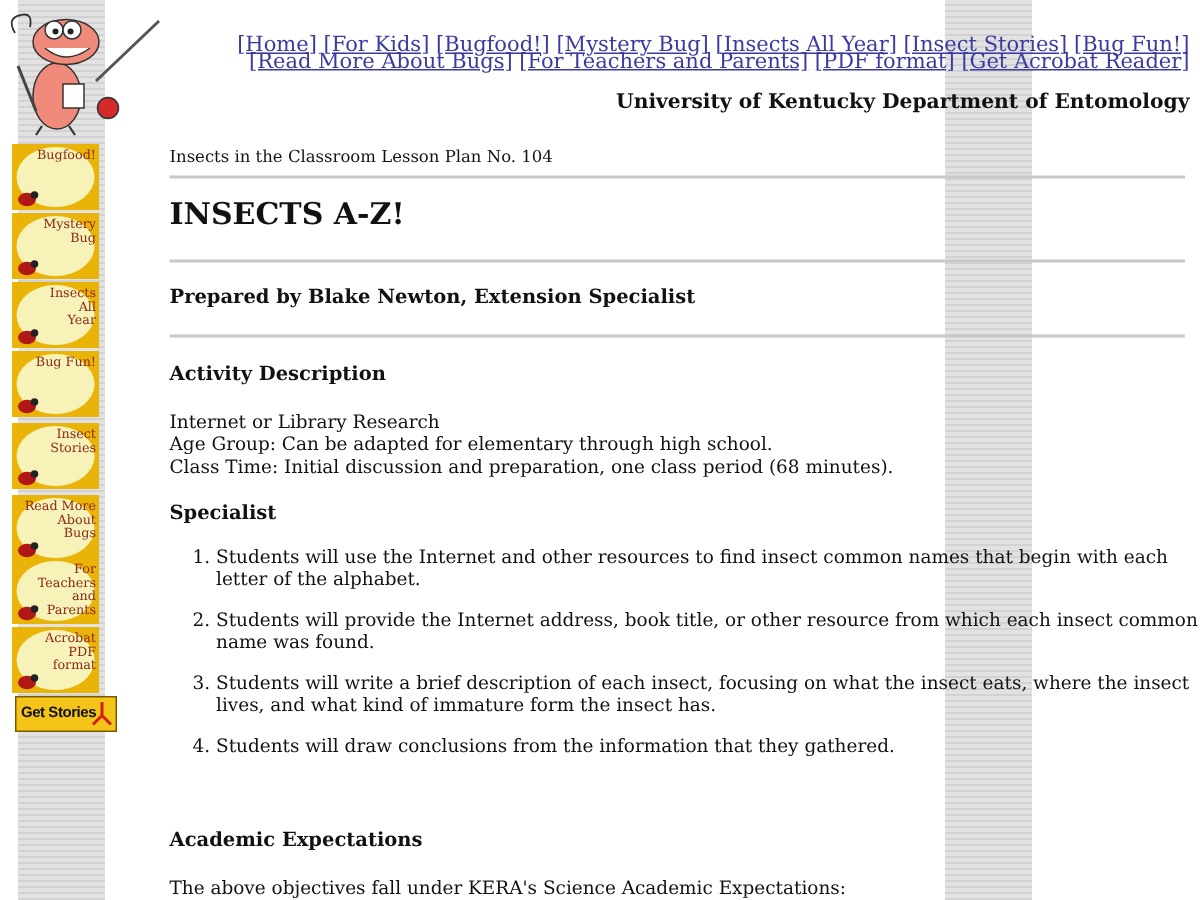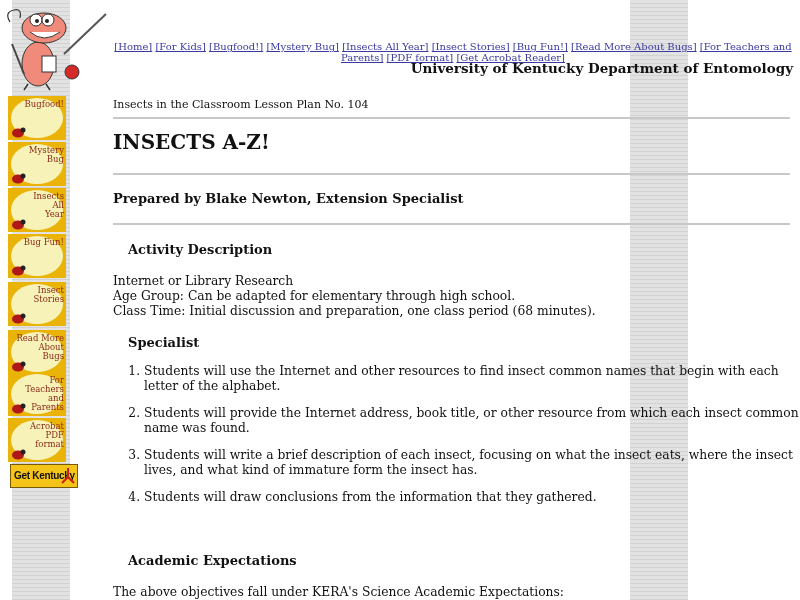--- a/index.html
+++ b/index.html
@@ -46,39 +46,39 @@
     position: absolute; left: 3px; top: 5px;
     font-family: "Liberation Sans", sans-serif; font-weight: bold; font-size: 10px;
     color: #111; letter-spacing: -0.3px;
   }
   .get-acrobat svg { position: absolute; right: 2px; top: 2px; }
 
   
   .main { position: absolute; left: 113px; top: 0; width: 680px; z-index: 2; }
   .topnav {
     position: absolute; left: 0; top: 25px; width: 680px;
-    text-align: center; font-size: 10px; line-height: 11px; margin-top: 16px;
+    text-align: right; font-size: 14px; line-height: 11px;
   }
   .topnav a {
     color: #3a3aa0; text-decoration: underline; cursor: pointer;
   }
   .dept {
     position: absolute; left: 0; top: 60px; width: 680px; text-align: right;
     font-weight: bold; font-size: 13.5px;
   }
   .lesson-no { position: absolute; left: 0; top: 98px; font-size: 11px; text-align: right; }
   hr.rule {
     position: absolute; left: 0; width: 677px; margin: 0; border: 0;
     height: 2px; background: #c8c8c8;
   }
   .title {
     position: absolute; left: 0; top: 130px; font-weight: bold; font-size: 20px; text-align: center;
   }
   .prepared { position: absolute; left: 0; top: 191px; font-weight: bold; font-size: 13px; }
-  .h2 { position: absolute; left: 15px; font-weight: bold; font-size: 13px; }
+  .h2 { position: absolute; left: 0; font-weight: bold; font-size: 13px; }
   .p { position: absolute; left: 0; font-size: 12.3px; line-height: 15px; }
   ol.objectives {
     position: absolute; left: 0; top: 364px; width: 660px; margin: 0; padding-left: 31px;
     font-size: 12.3px; line-height: 15px;
   }
   ol.objectives li { margin-bottom: 12px; padding-left: 0; }
 </style>
 </head>
 <body>
 
@@ -172,21 +172,21 @@
     <div class="lbl">Acrobat
 PDF
 format</div>
     <svg class="bug" viewBox="0 0 15 12">
         <ellipse cx="7" cy="7" rx="6" ry="4.5" fill="#b01818"></ellipse>
         <circle cx="12" cy="4" r="2.5" fill="#222"></circle>
       </svg>
   </div>
 
   <div class="get-acrobat">
-    <span class="txt">Get Kentucky</span>
+    <span class="txt">Get Stories</span>
     <svg width="14" height="18" viewBox="0 0 14 18">
       <path d="M7 1 L7 10 L1 16 M7 10 L13 16" fill="none" stroke="#d02010" stroke-width="2"></path>
     </svg>
   </div>
 </div>
 
 <div class="main">
   <div class="topnav">
     <a>[Home]</a>
     <a>[For Kids]</a>

